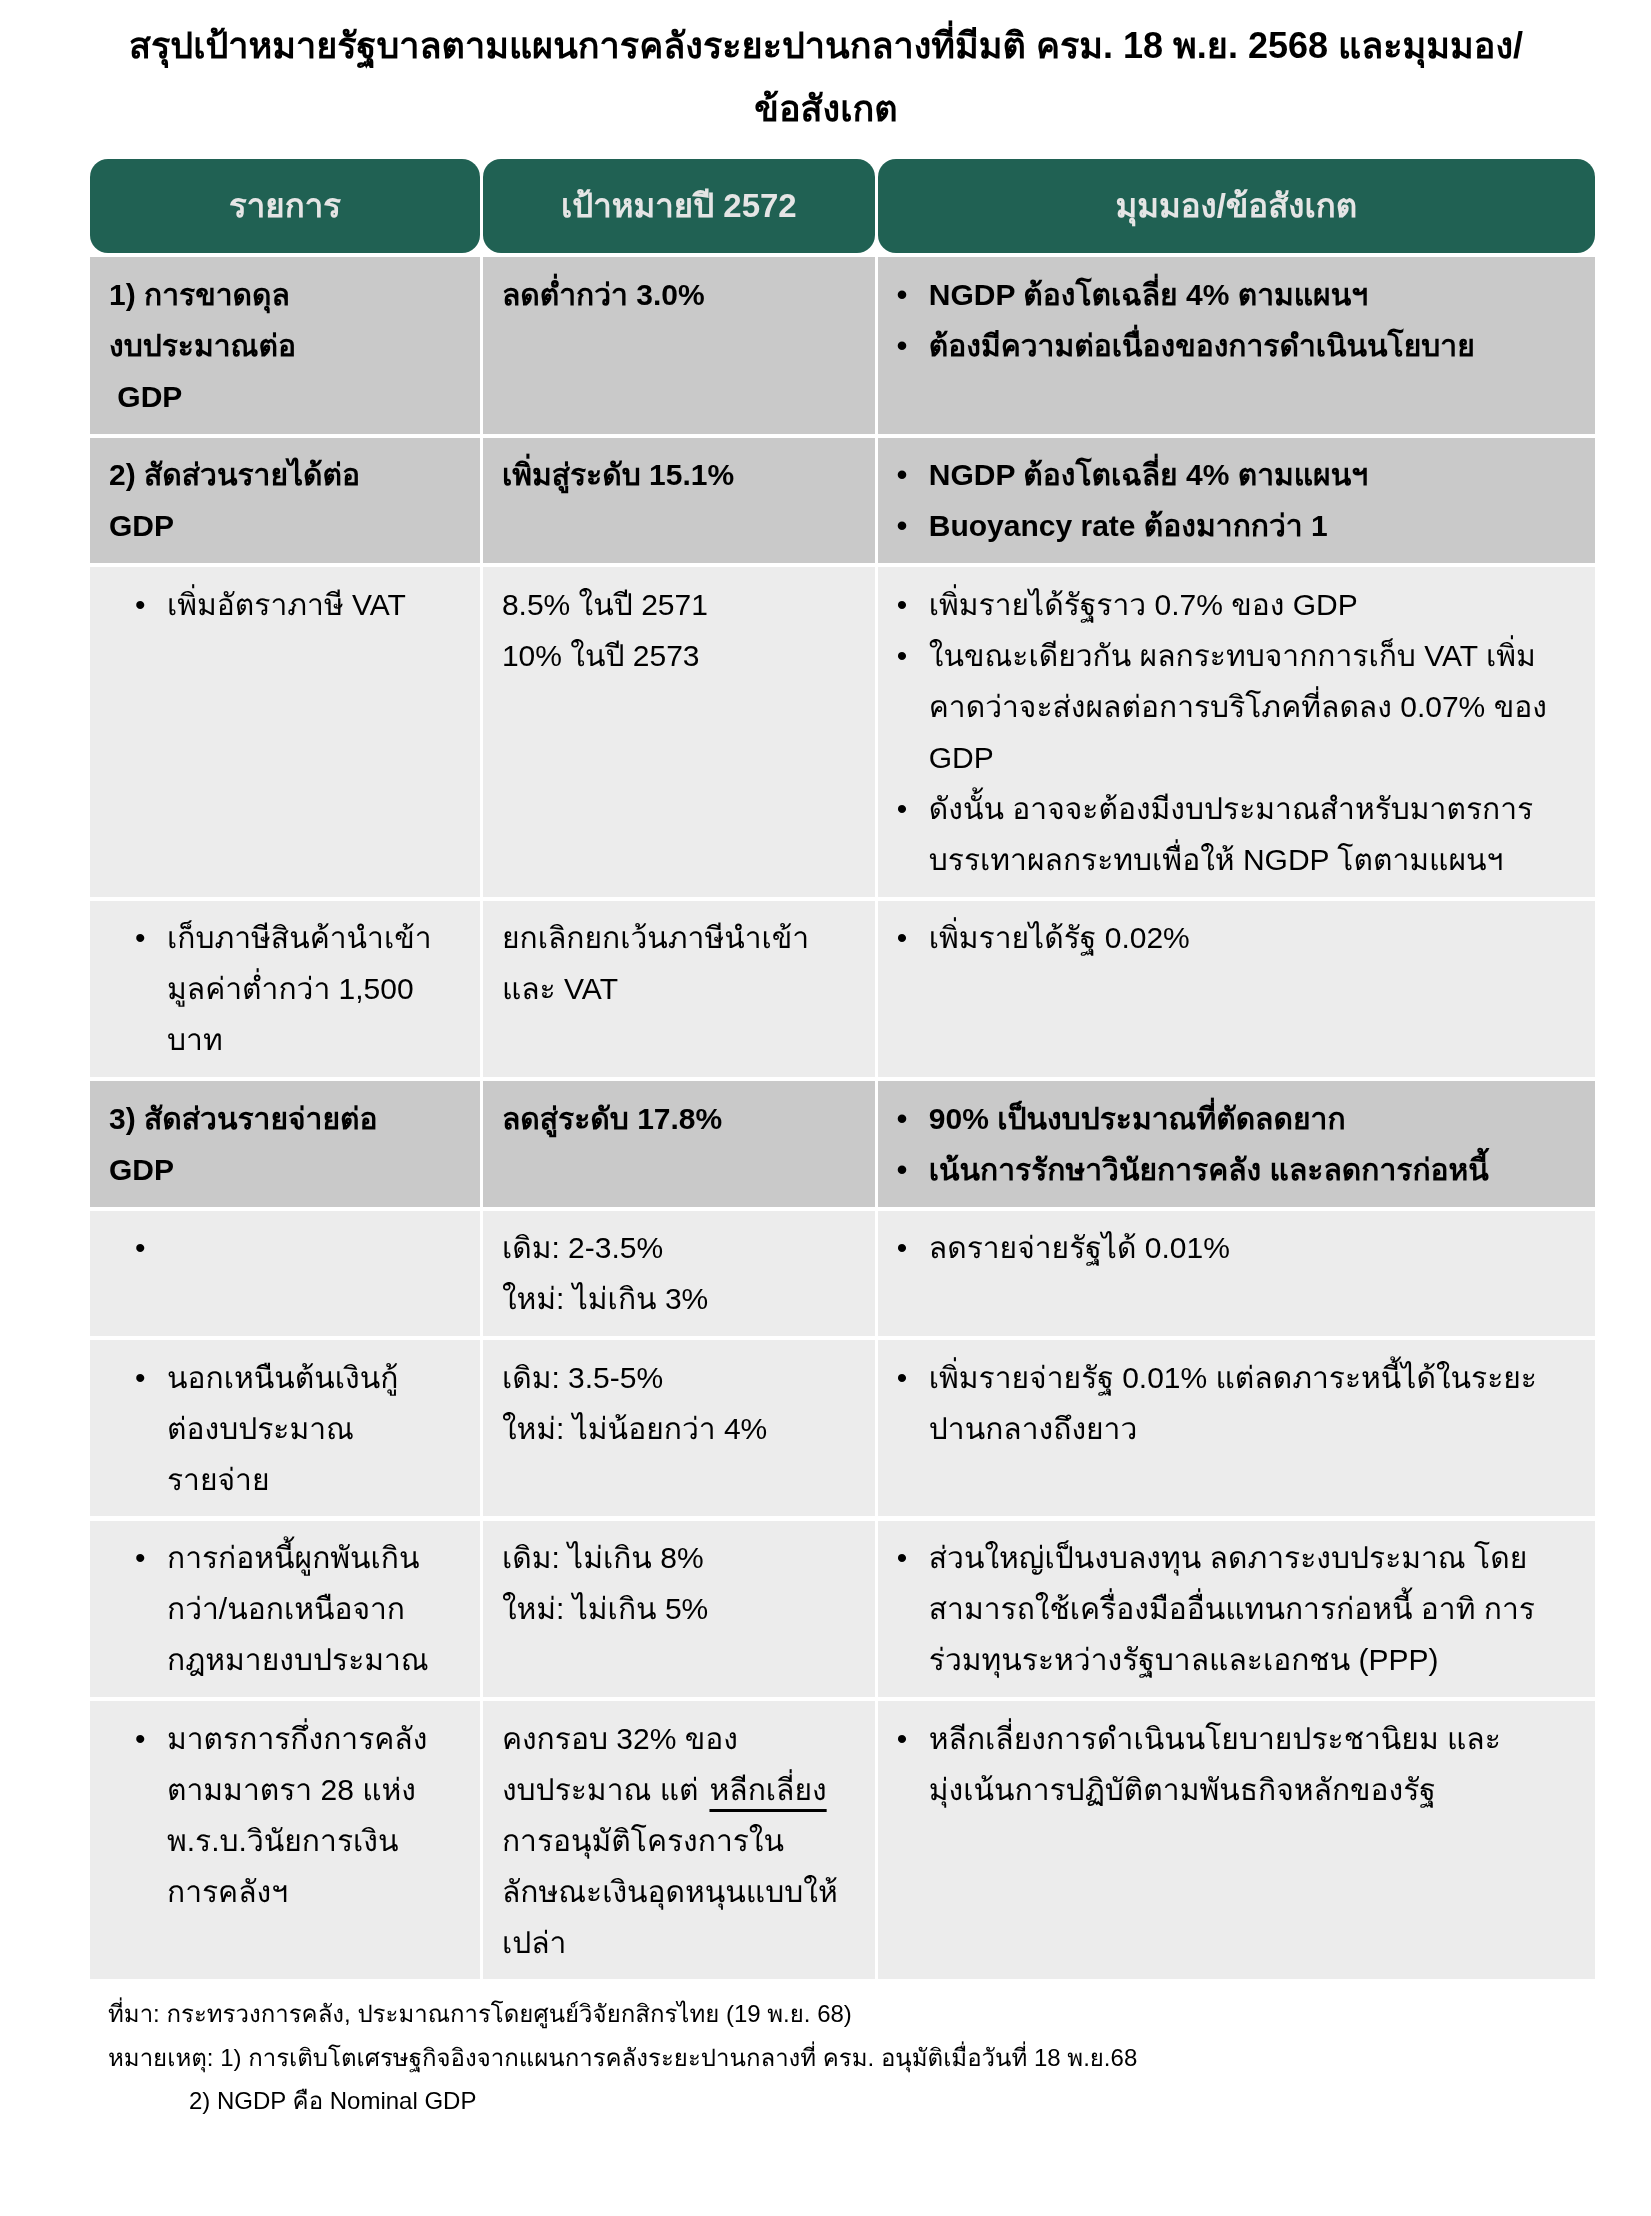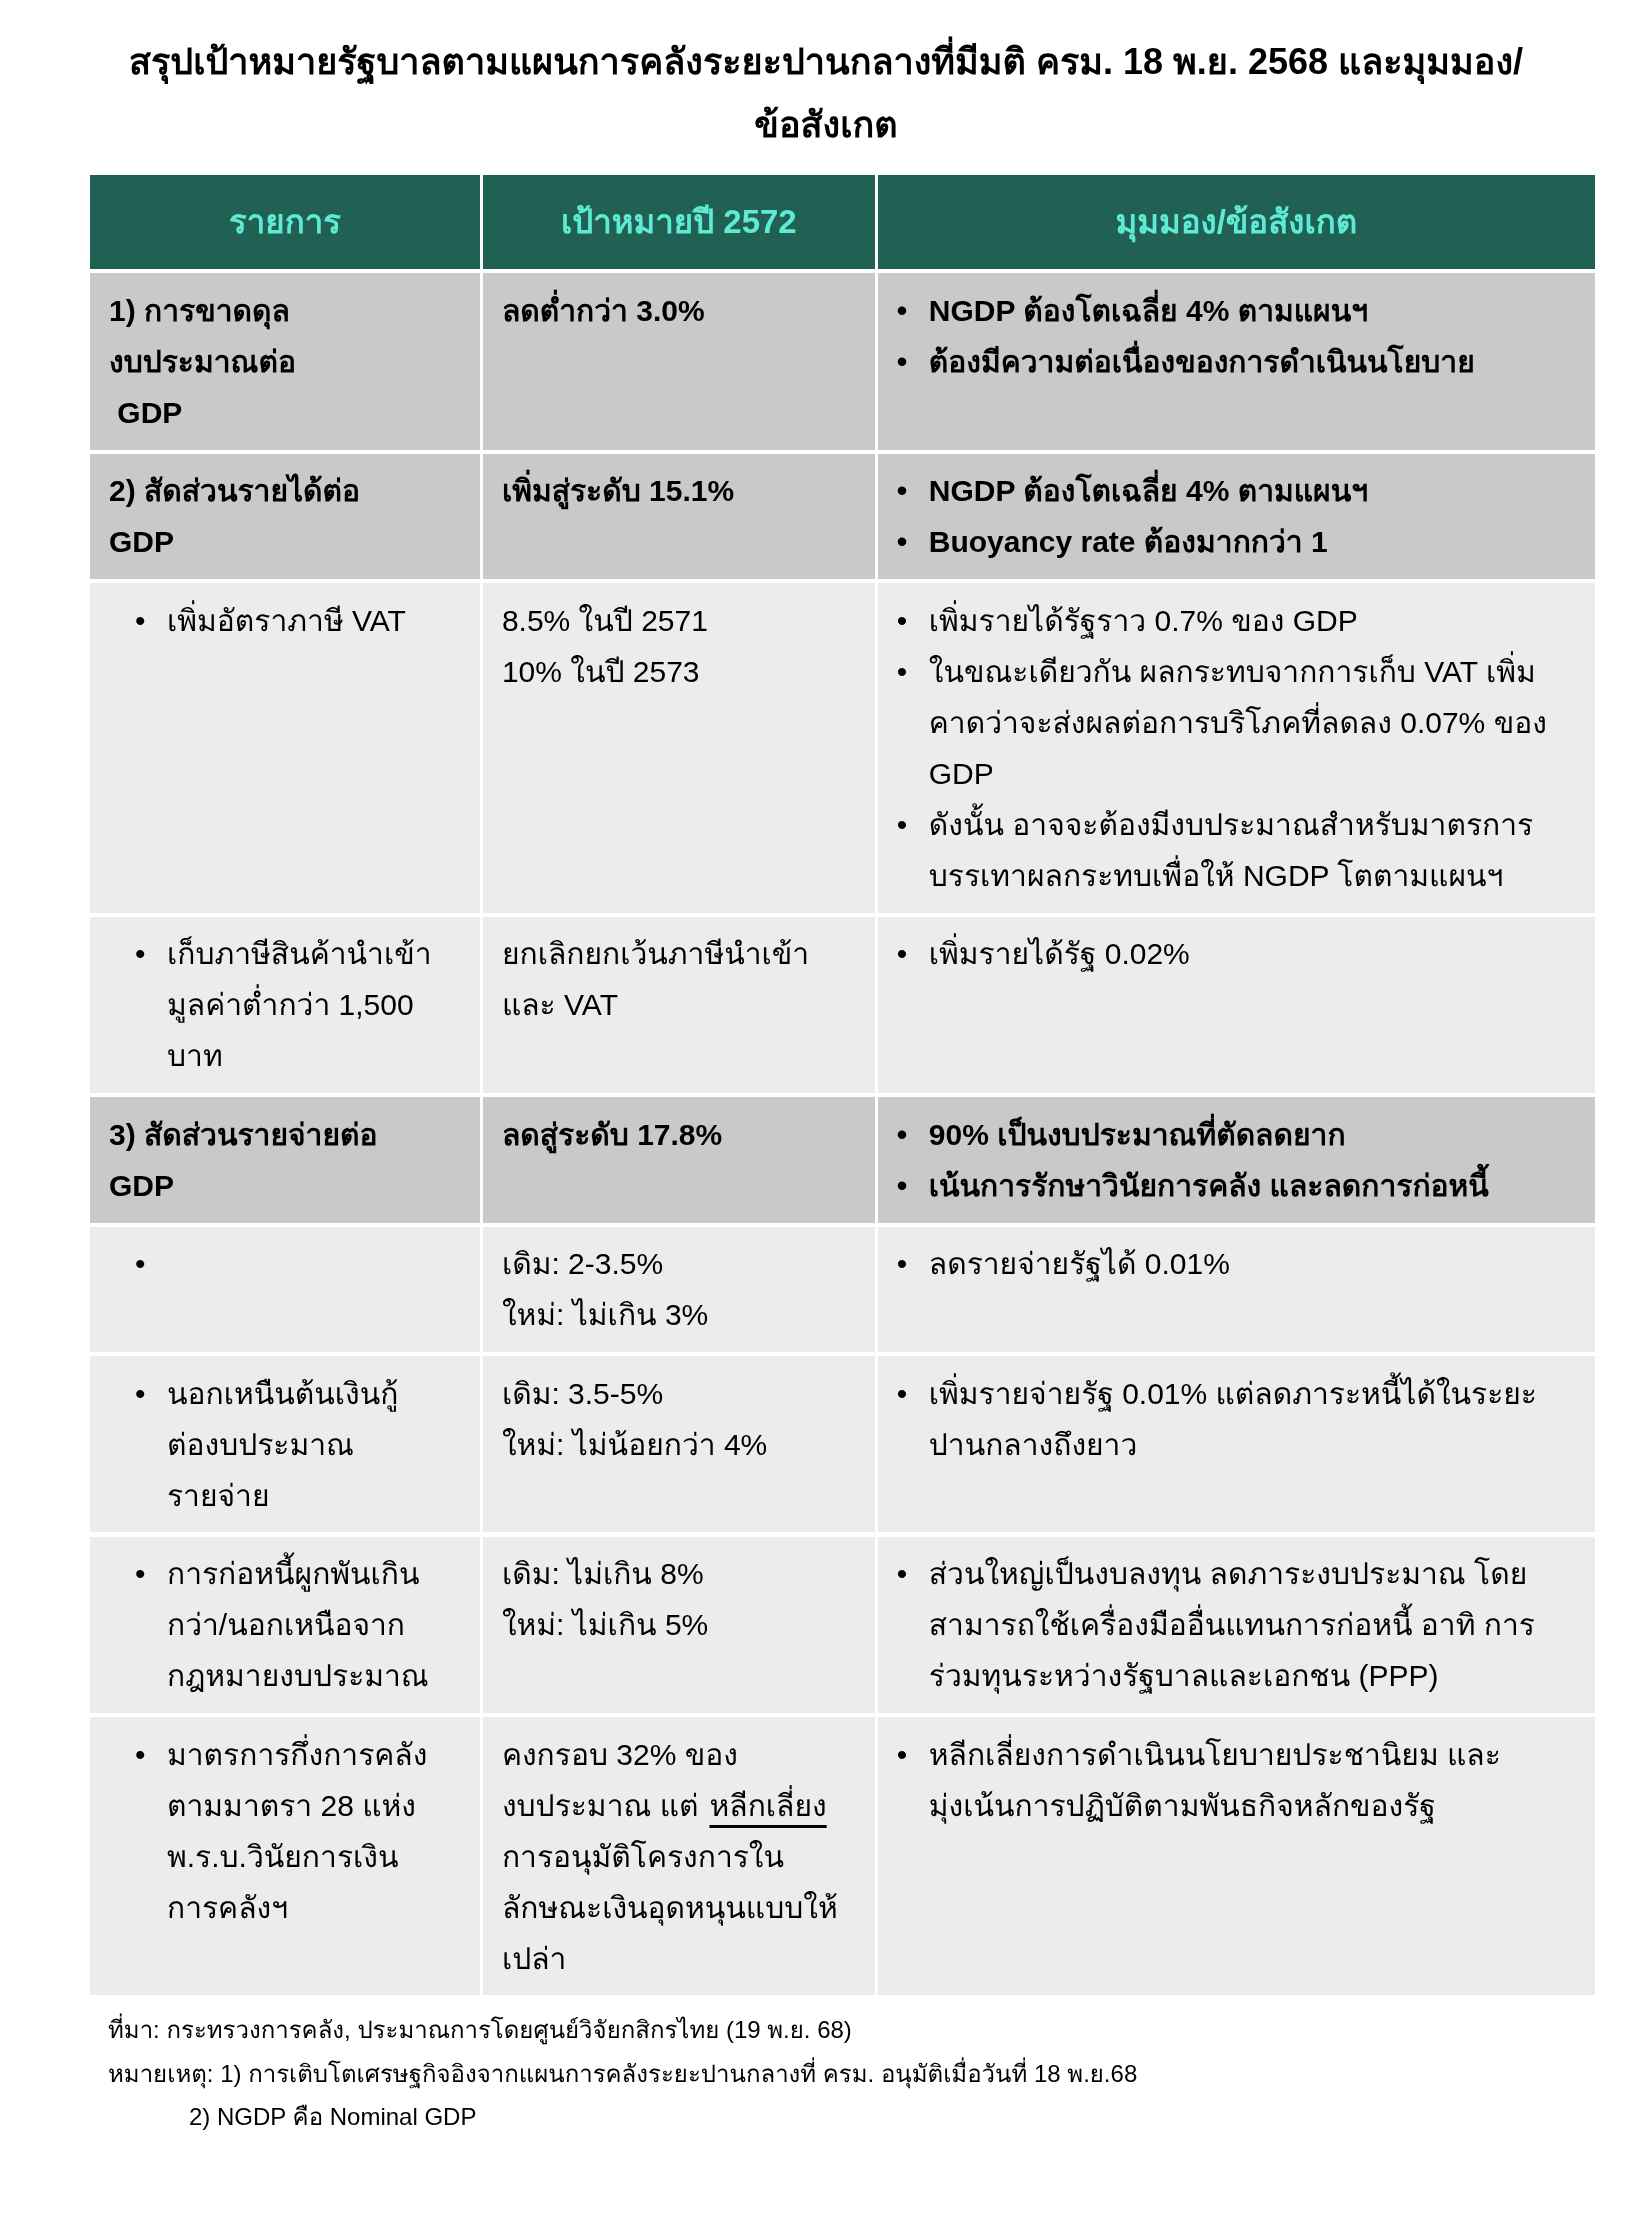--- a/index.html
+++ b/index.html
@@ -7,21 +7,21 @@
     width: 1652px; height: 2216px;
     background: #ffffff;
     overflow: hidden;
     font-family: "Liberation Sans", "DejaVu Sans", sans-serif;
     color: #000000;
   }
   .page { position: relative; width: 1652px; height: 2216px; }
 
   
   .title {
-    padding-top: 30px;
+    padding-top: 14px;
     text-align: center;
     font-weight: bold;
     font-size: 36px;
     line-height: 1.75;
   }
 
   
   .table {
     margin: 19px 0 0 90px;
     width: 1505px;
@@ -31,26 +31,26 @@
     background: #ffffff;
   }
   .trow {
     display: grid;
     grid-template-columns: 390px 392px 717px;
     column-gap: 2.9px;
     background: #ffffff;
   }
   .thead .cell {
     background: #206153;
-    color: #5eead4;
+    color: #e5e5e5;
     font-weight: bold;
     font-size: 33px;
     text-align: center;
     padding: 19px 7.2px;
-    display: flex; align-items: center; justify-content: center;
+    display: flex; align-items: center; justify-content: center; border-radius: 18px;
   }
   .cell {
     padding: 11.6px 19px;
     font-size: 30px;
     line-height: 1.7;
     white-space: pre-wrap;
   }
   .row-main .cell { background: #C9C9C9; font-weight: bold; }
   .row-sub  .cell { background: #ECECEC; font-weight: normal; }
 

